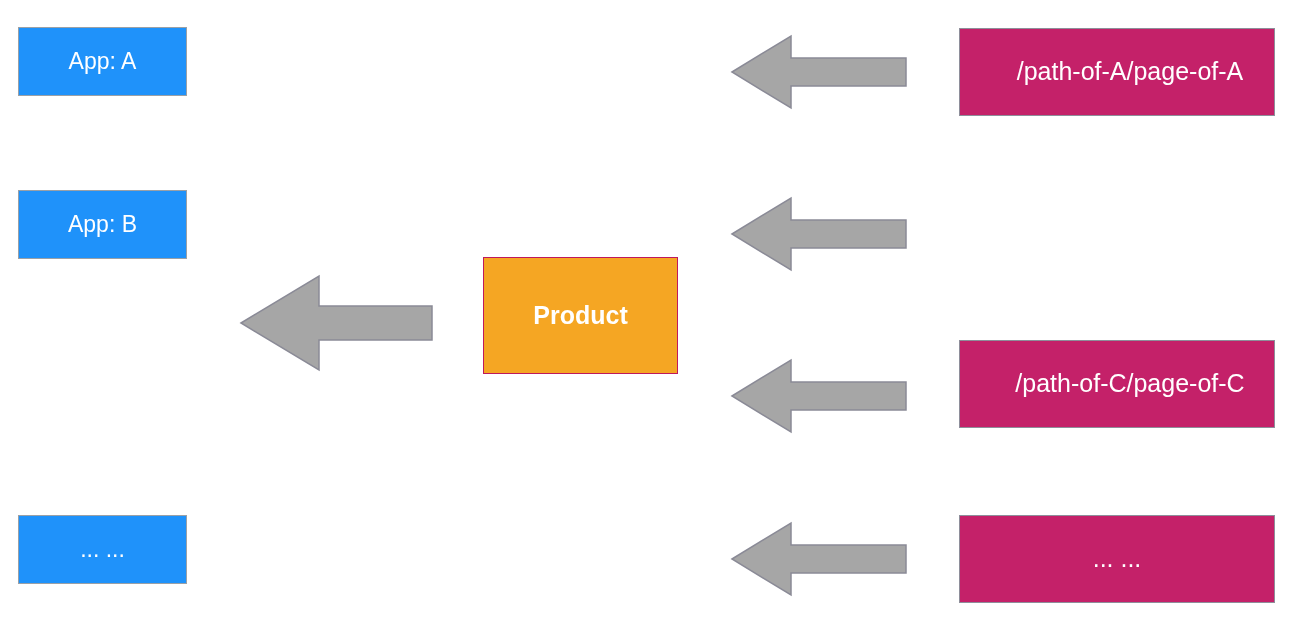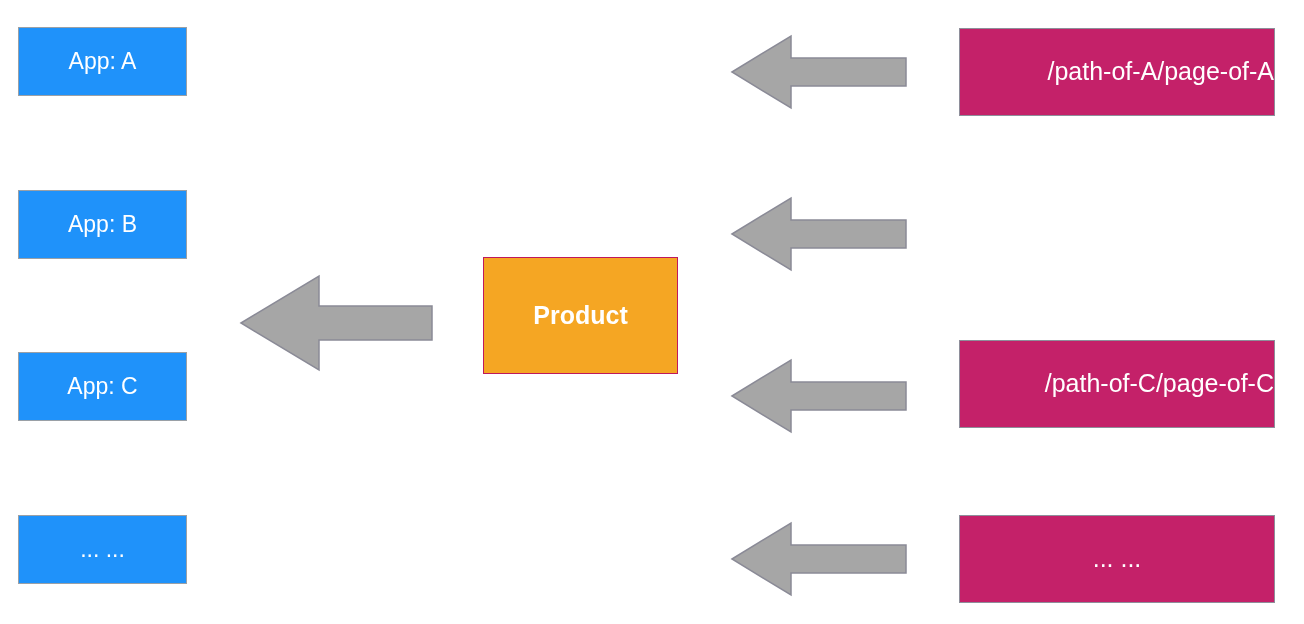--- a/index.html
+++ b/index.html
@@ -46,21 +46,21 @@
   .app-box.c { top: 352px; }
   .app-box.d { top: 515px; }
 
   
   .path-box {
     left: 959px;
     width: 316px;
     height: 88px;
     background: #c42169;
     border: 1px solid #8e8e9a;
-    justify-content: flex-end;
+    justify-content: center;
     padding-left: 26px;
     font-size: 25px;
   }
   .path-box.centered {
     justify-content: center;
     padding-left: 0;
   }
   .path-box.a { top: 28px; }
   .path-box.b { top: 190px; }
   .path-box.c { top: 340px; }
@@ -98,23 +98,20 @@
 <body>
 
 <div id="canvas">
 
   <div class="node app-box a">
     <span>App: A</span>
   </div>
   <div class="node app-box b">
     <span>App: B</span>
   </div>
-  <div class="node app-box c">
-    <span>App: C</span>
-  </div>
   <div class="node app-box d">
     <span>... ...</span>
   </div>
 
   <div class="arrow arrow-big">
     <svg width="193" height="96" viewBox="0 0 193 96">
       <polygon points="1,48 79,1 79,31 192,31 192,65 79,65 79,95" fill="#a6a6a6" stroke="#8a8a96" stroke-width="1.5" stroke-linejoin="miter"></polygon>
     </svg>
   </div>
 

